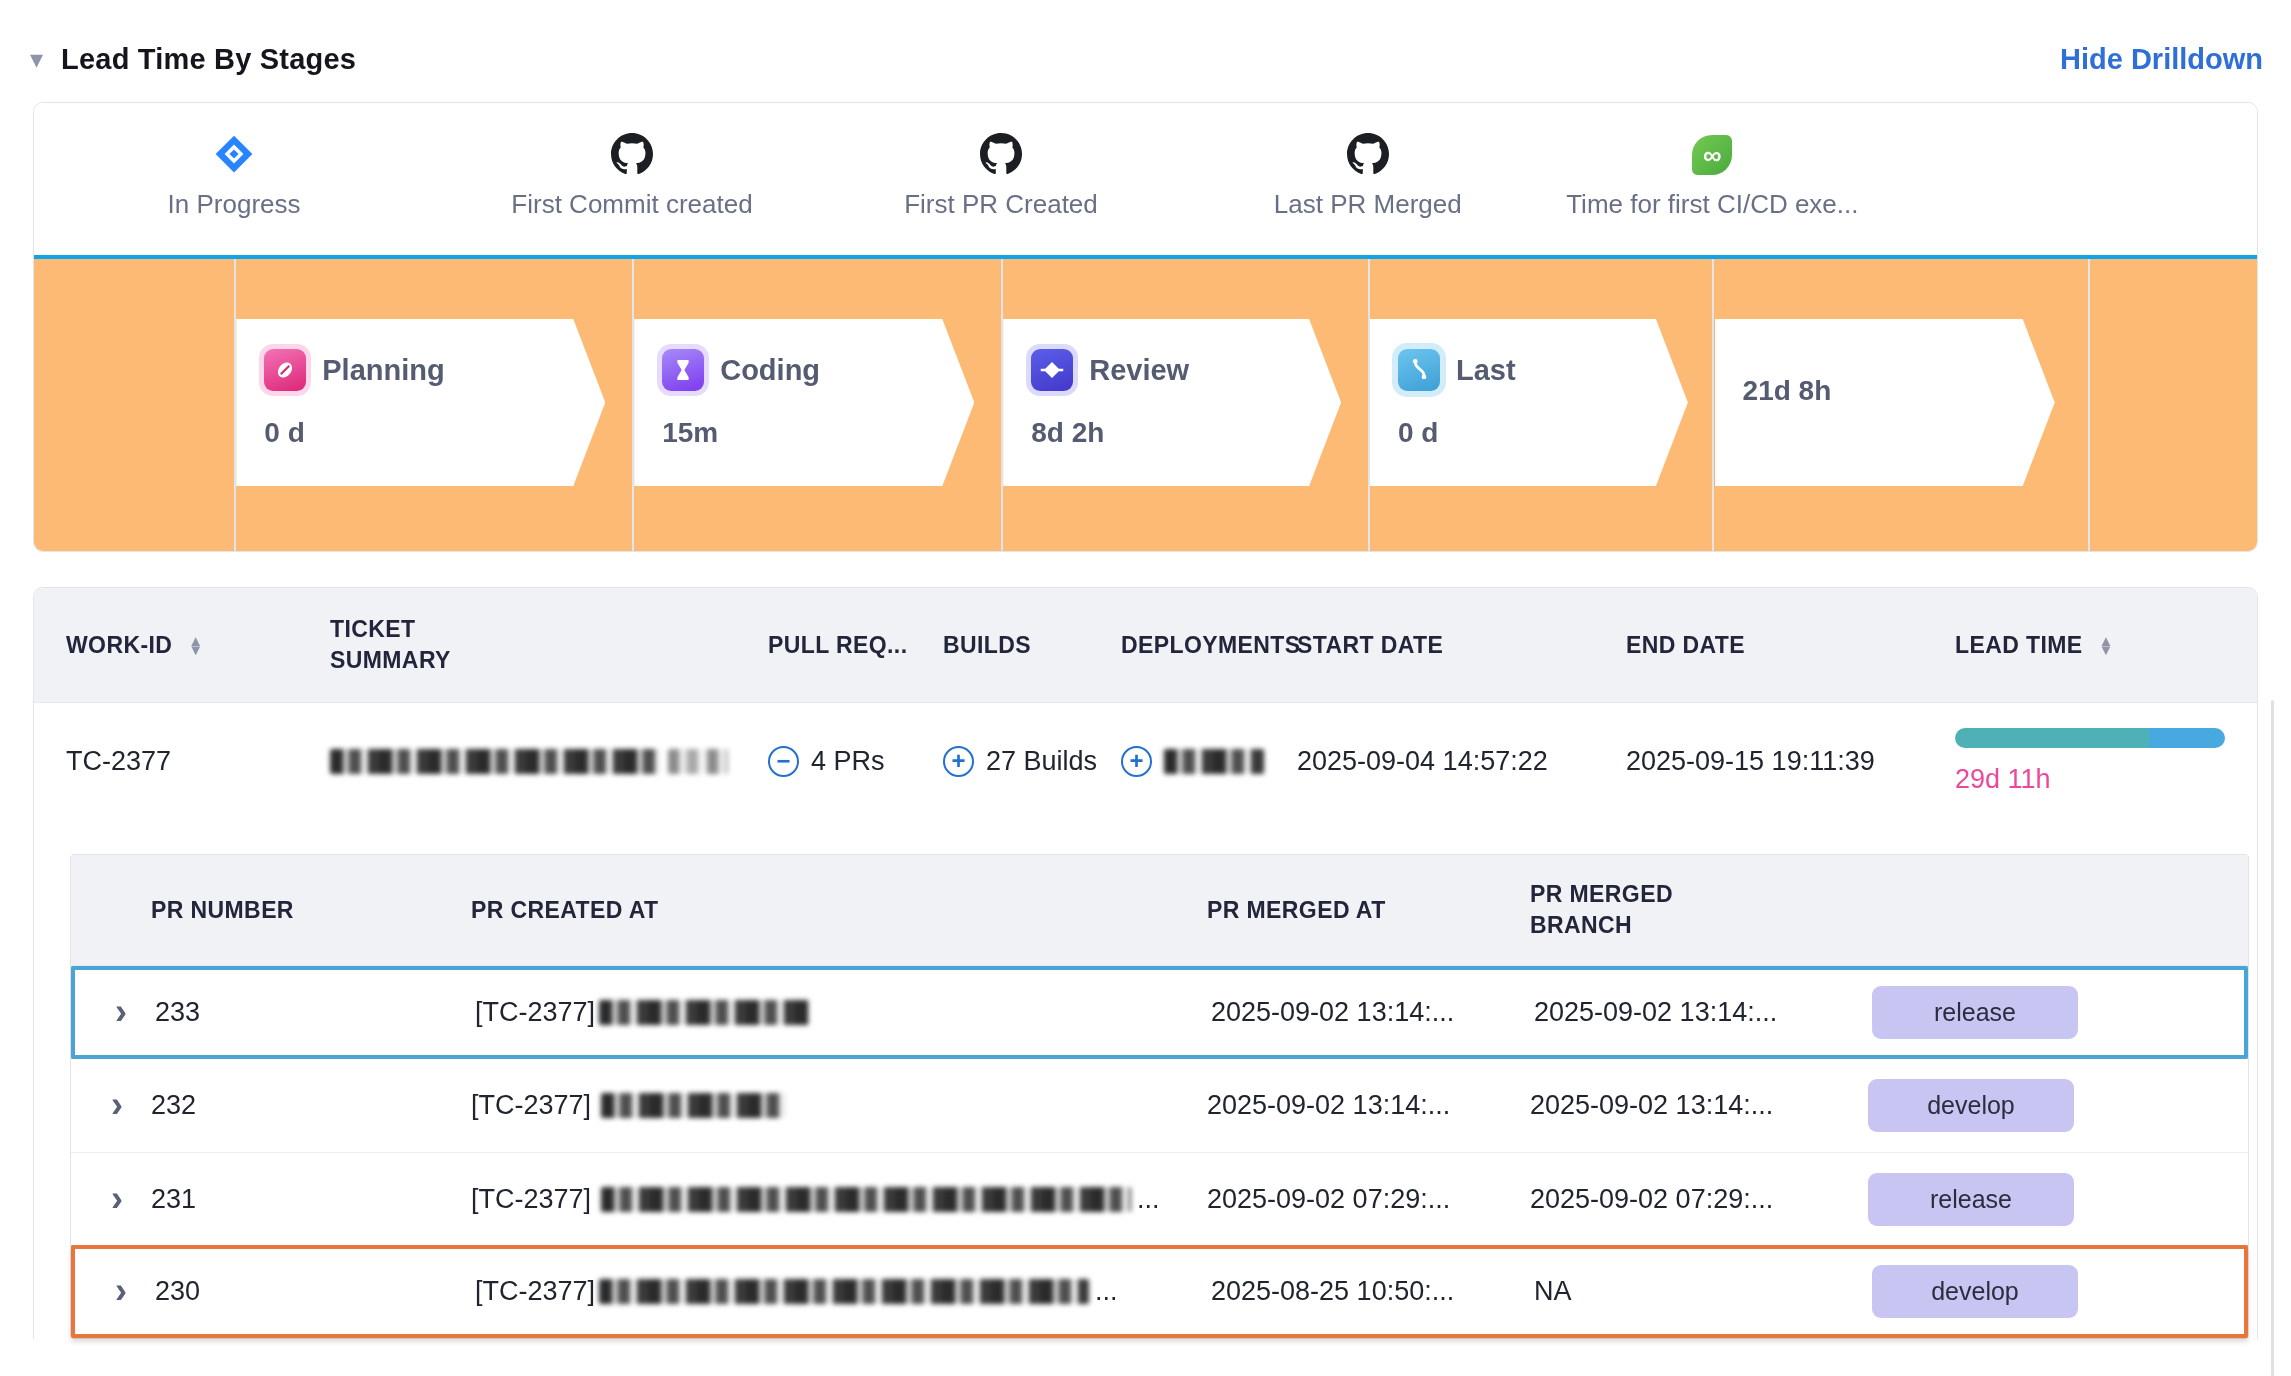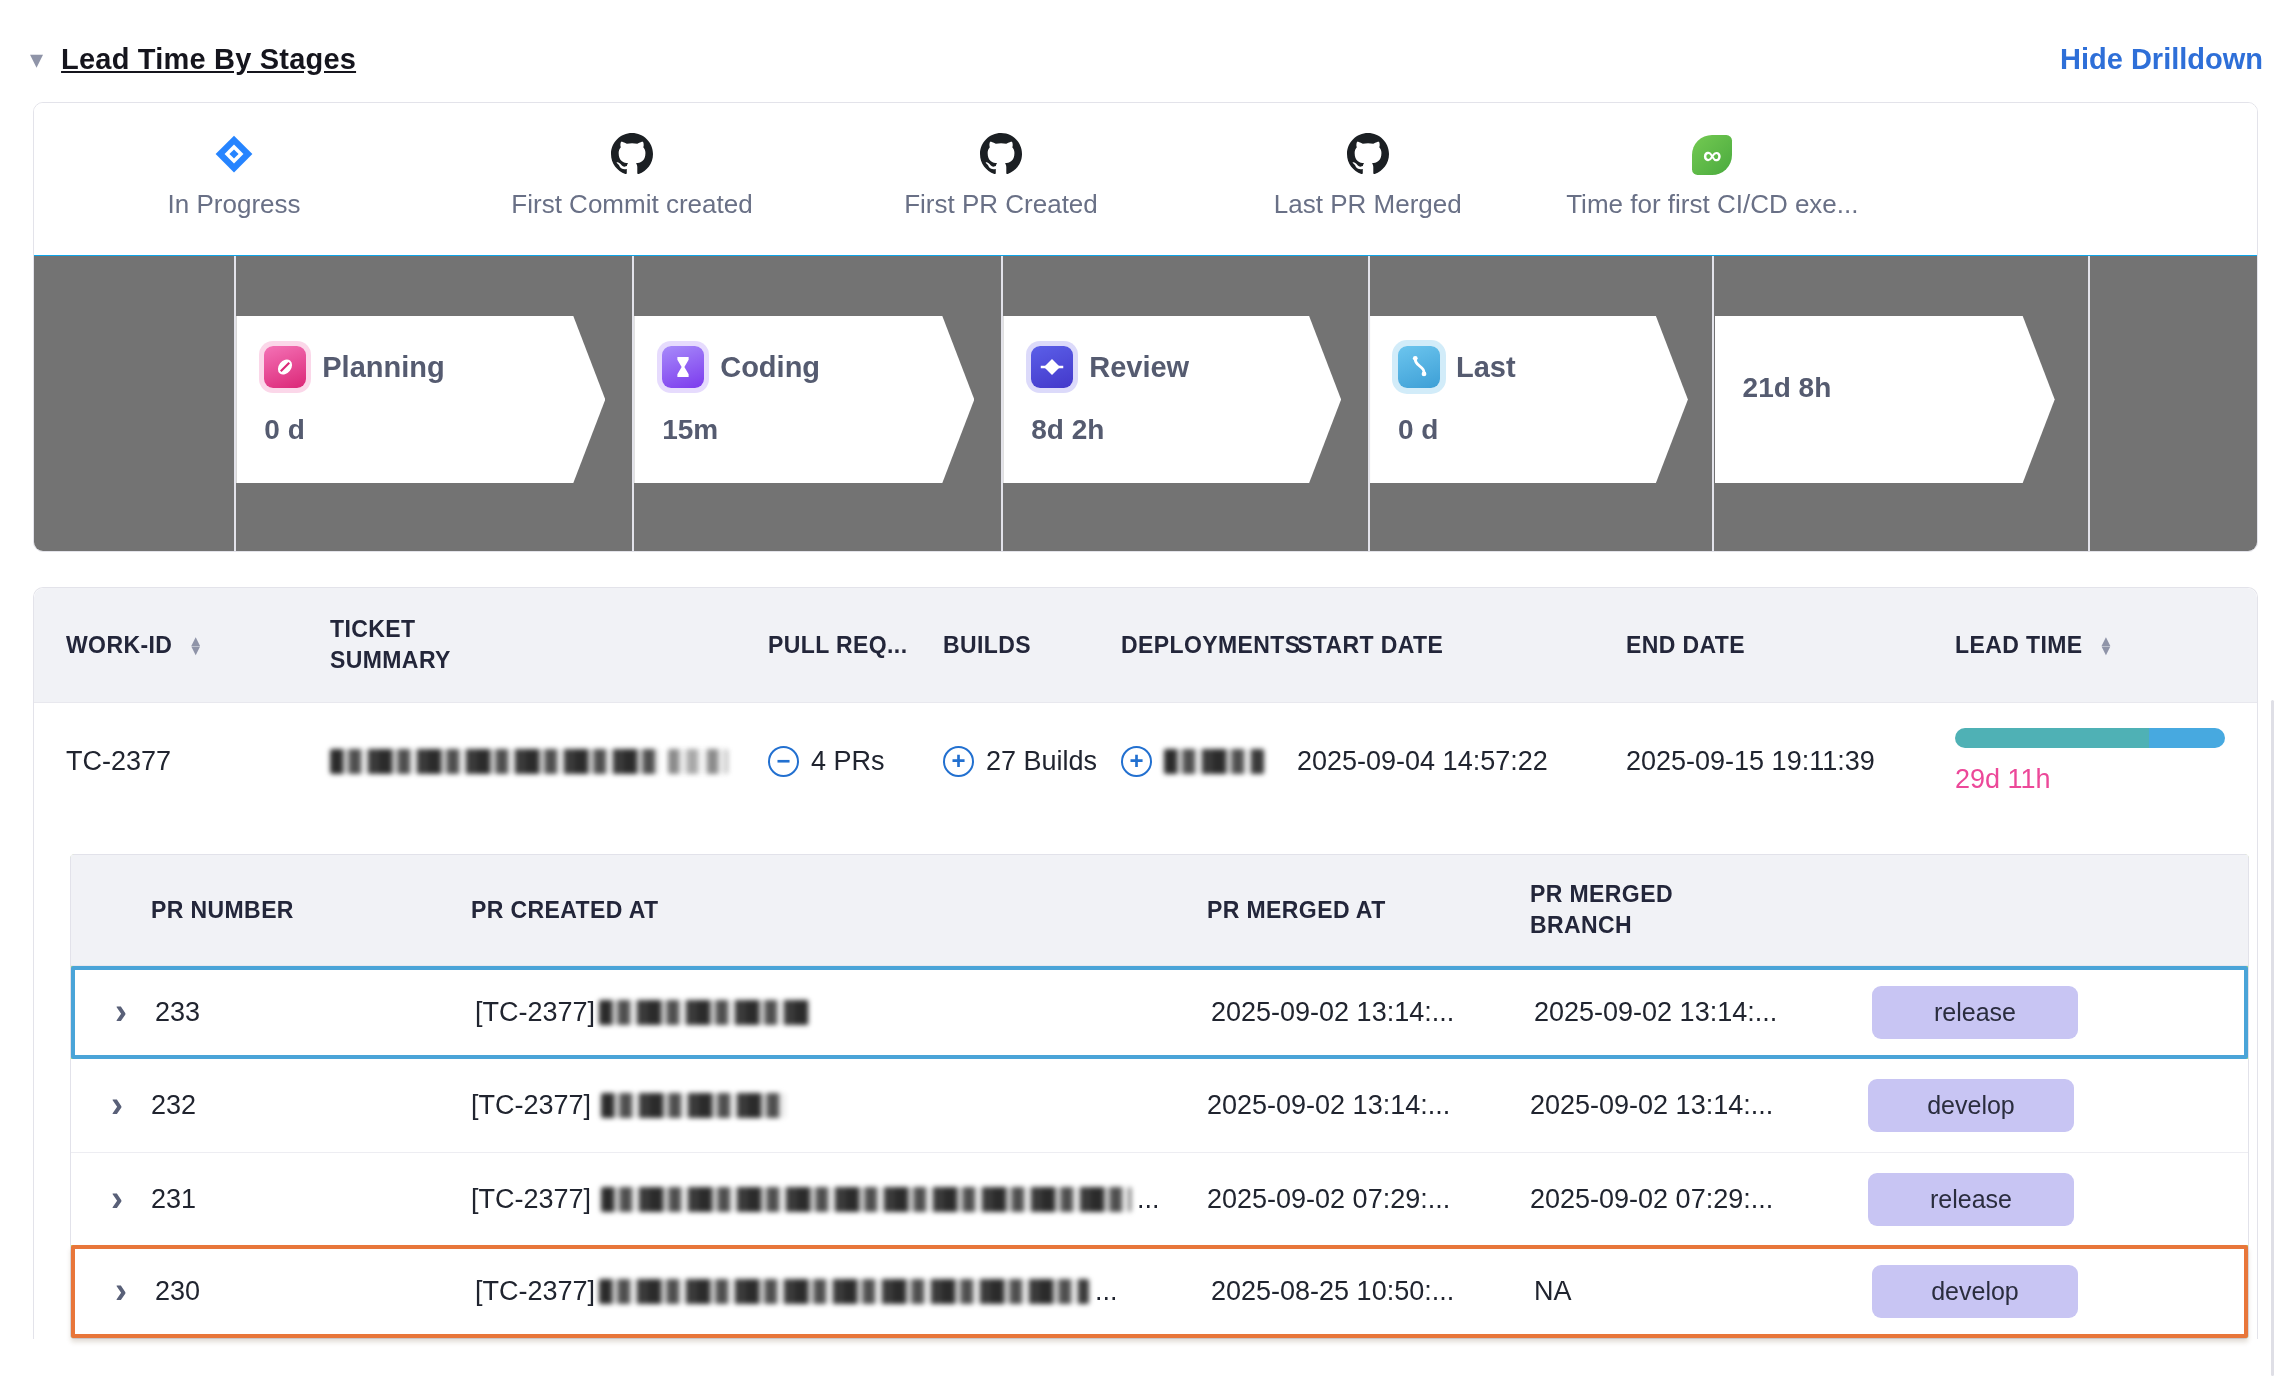--- a/index.html
+++ b/index.html
@@ -2,33 +2,33 @@
 <html><head>
 <meta charset="utf-8">
 <style>
   * { margin:0; padding:0; box-sizing:border-box; }
   html,body { width:2291px; height:1376px; background:#fff; font-family:"Liberation Sans", sans-serif; color:#20242f; overflow:hidden; }
   .page { position:relative; width:2291px; height:1376px; }
 
   
   .page-header { display:flex; align-items:center; padding:22px 28px 0 30px; height:96px; }
   .collapse-tri { font-size:26px; color:#8f94a8; margin-right:18px; cursor:pointer; line-height:1; }
-  .page-title { font-size:29px; font-weight:bold; color:#15151d; letter-spacing:.2px;text-decoration:underline; }
+  .page-title { font-size:29px; font-weight:bold; color:#15151d; letter-spacing:.2px; }
   .spacer { flex:1; }
   .hide-link { font-size:29px; font-weight:bold; color:#2e6fd8; cursor:pointer; }
 
   
   .stage-card { margin:6px 33px 0 33px; border:1.5px solid #e3e3ea; border-radius:10px; overflow:hidden; background:#fff; }
   .milestone-row { position:relative; height:152px; background:#fff; }
   .milestone { position:absolute; top:0; width:340px; transform:translateX(-50%); text-align:center; }
   .milestone .m-icon { height:72px; display:flex; align-items:flex-end; justify-content:center; padding-top:26px; }
   .milestone .m-label { margin-top:14px; font-size:26px; color:#697086; }
   .cicd-leaf { width:40px; height:40px; background:linear-gradient(135deg,#74ca52,#4aaa3e); border-radius:50% 14% 50% 14%; display:flex; align-items:center; justify-content:center; color:#fff; font-size:26px; font-weight:bold; line-height:1; }
 
-  .stage-zone { position:relative; height:296px; background:#737373; border-top:1px solid #0ea5e9; }
+  .stage-zone { position:relative; height:296px; background:#fdba74; border-top:4px solid #0ea5e9; }
   .sep { position:absolute; top:0; bottom:0; width:2px; background:#e3e3ea; }
   .arrow { position:absolute; top:60px; height:167px; background:#fff; padding:30px 0 0 28px;
            clip-path: polygon(0 0, calc(100% - 32px) 0, 100% 50%, calc(100% - 32px) 100%, 0 100%);
            filter: drop-shadow(0 0 1px rgba(40,40,60,.18)); }
   .arrow .a-head { display:flex; align-items:center; gap:16px; }
   .a-ic { width:42px; height:42px; border-radius:9px; display:flex; align-items:center; justify-content:center; flex:0 0 auto; }
   .a-ic svg { width:30px; height:30px; }
   .ic-planning { background:linear-gradient(160deg,#f472b6,#db2777); box-shadow:0 0 0 5px rgba(236,72,153,.22); }
   .ic-coding   { background:linear-gradient(160deg,#a78bfa,#7c3aed); box-shadow:0 0 0 5px rgba(139,92,246,.22); }
   .ic-review   { background:linear-gradient(160deg,#5b5fe8,#4338ca); box-shadow:0 0 0 5px rgba(79,70,229,.20); }

